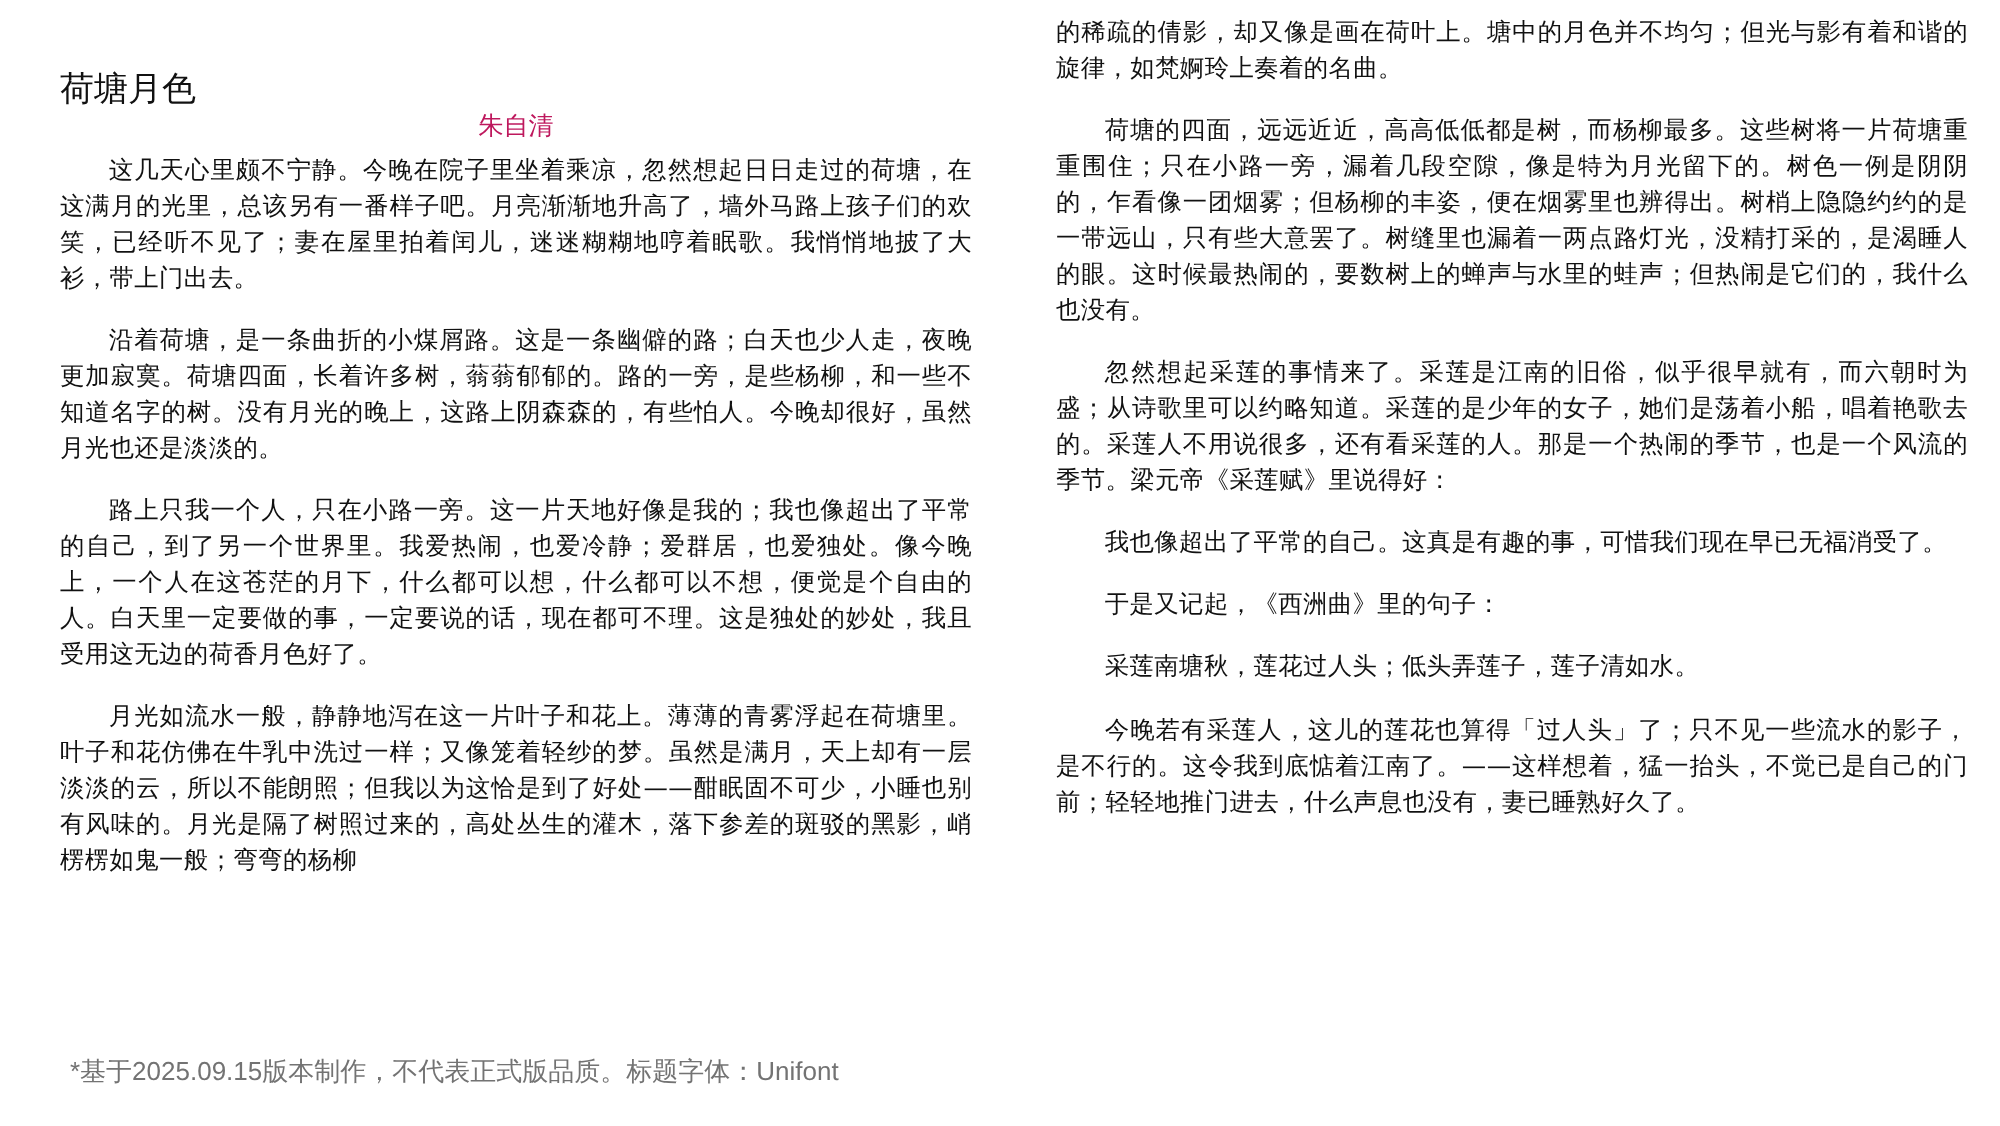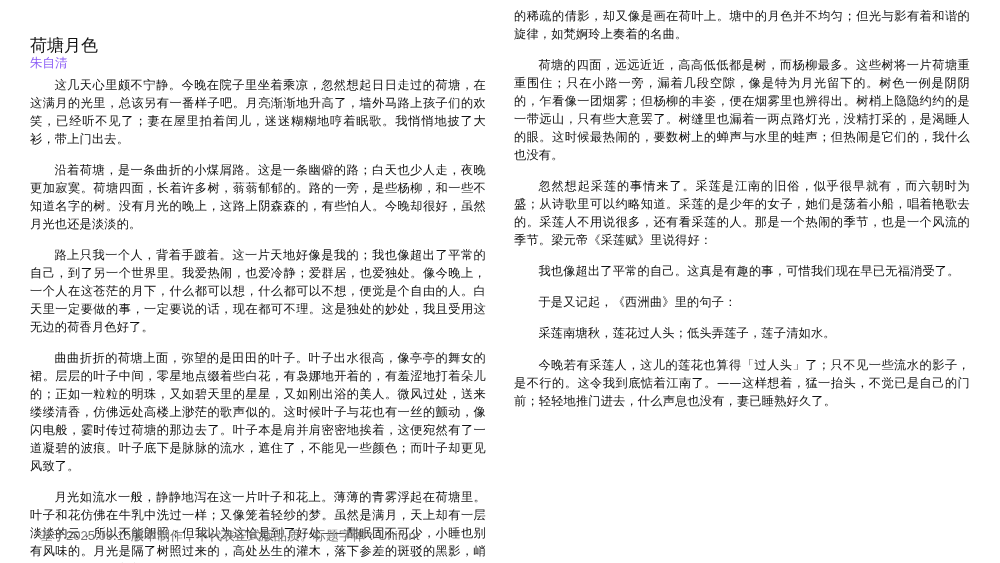--- a/index.html
+++ b/index.html
@@ -18,37 +18,38 @@
     .page-col {
       position: absolute;
       top: 0;
     }
     .col-left {
       left: 30px;
       width: 456px;
       top: 35px;
     }
     .col-right {
-      left: 514px;
+      left: 528px;
       width: 456px;
       top: 7px;
     }
     .title {
       text-align: left;
       font-size: 17px;
       line-height: 20px;
       margin: 0;
       font-weight: normal;
       color: #111;
     }
     .author {
+      text-align: center;
       font-size: 12.5px;
       line-height: 16px;
       margin: 0 0 0 0;
-      color: #8b5cf6;
+      color: #be185d;
     }
     .para {
       font-size: 12.2px;
       line-height: 18px;
       margin: 0 0 13px 0;
       text-indent: 2em;
       text-align: justify;
       letter-spacing: 0.2px;
       color: #111;
     }
@@ -72,22 +73,21 @@
     }
   </style>
 </head>
 <body>
 
 <div class="page-col col-left">
   <h1 class="title">荷塘月色</h1>
   <div class="author">朱自清</div>
   <p class="para">这几天心里颇不宁静。今晚在院子里坐着乘凉，忽然想起日日走过的荷塘，在这满月的光里，总该另有一番样子吧。月亮渐渐地升高了，墙外马路上孩子们的欢笑，已经听不见了；妻在屋里拍着闰儿，迷迷糊糊地哼着眠歌。我悄悄地披了大衫，带上门出去。</p>
   <p class="para">沿着荷塘，是一条曲折的小煤屑路。这是一条幽僻的路；白天也少人走，夜晚更加寂寞。荷塘四面，长着许多树，蓊蓊郁郁的。路的一旁，是些杨柳，和一些不知道名字的树。没有月光的晚上，这路上阴森森的，有些怕人。今晚却很好，虽然月光也还是淡淡的。</p>
-  <p class="para">路上只我一个人，背着手踱着。这一片天地好像是我的；我也像超出了平常的自己，到了另一个世界里。我爱热闹，也爱冷静；爱群居，也爱独处。像今晚上，一个人在这苍茫的月下，什么都可以想，什么都可以不想，便觉是个自由的人。白天里一定要做的事，一定要说的话，现在都可不理。这是独处的妙处，我且受用这无边的荷香月色好了。</p>
-  <p class="para">曲曲折折的荷塘上面，弥望的是田田的叶子。叶子出水很高，像亭亭的舞女的裙。层层的叶子中间，零星地点缀着些白花，有袅娜地开着的，有羞涩地打着朵儿的；正如一粒粒的明珠，又如碧天里的星星，又如刚出浴的美人。微风过处，送来缕缕清香，仿佛远处高楼上渺茫的歌声似的。这时候叶子与花也有一丝的颤动，像闪电般，霎时传过荷塘的那边去了。叶子本是肩并肩密密地挨着，这便宛然有了一道凝碧的波痕。叶子底下是脉脉的流水，遮住了，不能见一些颜色；而叶子却更见风致了。</p>
+  <p class="para">路上只我一个人，只在小路一旁。这一片天地好像是我的；我也像超出了平常的自己，到了另一个世界里。我爱热闹，也爱冷静；爱群居，也爱独处。像今晚上，一个人在这苍茫的月下，什么都可以想，什么都可以不想，便觉是个自由的人。白天里一定要做的事，一定要说的话，现在都可不理。这是独处的妙处，我且受用这无边的荷香月色好了。</p>
   <p class="para">月光如流水一般，静静地泻在这一片叶子和花上。薄薄的青雾浮起在荷塘里。叶子和花仿佛在牛乳中洗过一样；又像笼着轻纱的梦。虽然是满月，天上却有一层淡淡的云，所以不能朗照；但我以为这恰是到了好处——酣眠固不可少，小睡也别有风味的。月光是隔了树照过来的，高处丛生的灌木，落下参差的斑驳的黑影，峭楞楞如鬼一般；弯弯的杨柳</p>
 </div>
 
 <div class="page-col col-right">
   <p class="para no-indent">的稀疏的倩影，却又像是画在荷叶上。塘中的月色并不均匀；但光与影有着和谐的旋律，如梵婀玲上奏着的名曲。</p>
   <p class="para">荷塘的四面，远远近近，高高低低都是树，而杨柳最多。这些树将一片荷塘重重围住；只在小路一旁，漏着几段空隙，像是特为月光留下的。树色一例是阴阴的，乍看像一团烟雾；但杨柳的丰姿，便在烟雾里也辨得出。树梢上隐隐约约的是一带远山，只有些大意罢了。树缝里也漏着一两点路灯光，没精打采的，是渴睡人的眼。这时候最热闹的，要数树上的蝉声与水里的蛙声；但热闹是它们的，我什么也没有。</p>
   <p class="para">忽然想起采莲的事情来了。采莲是江南的旧俗，似乎很早就有，而六朝时为盛；从诗歌里可以约略知道。采莲的是少年的女子，她们是荡着小船，唱着艳歌去的。采莲人不用说很多，还有看采莲的人。那是一个热闹的季节，也是一个风流的季节。梁元帝《采莲赋》里说得好：</p>
   <p class="para">我也像超出了平常的自己。这真是有趣的事，可惜我们现在早已无福消受了。</p>
   <p class="para">于是又记起，《西洲曲》里的句子：</p>
   <p class="para quote">采莲南塘秋，莲花过人头；低头弄莲子，莲子清如水。</p>

